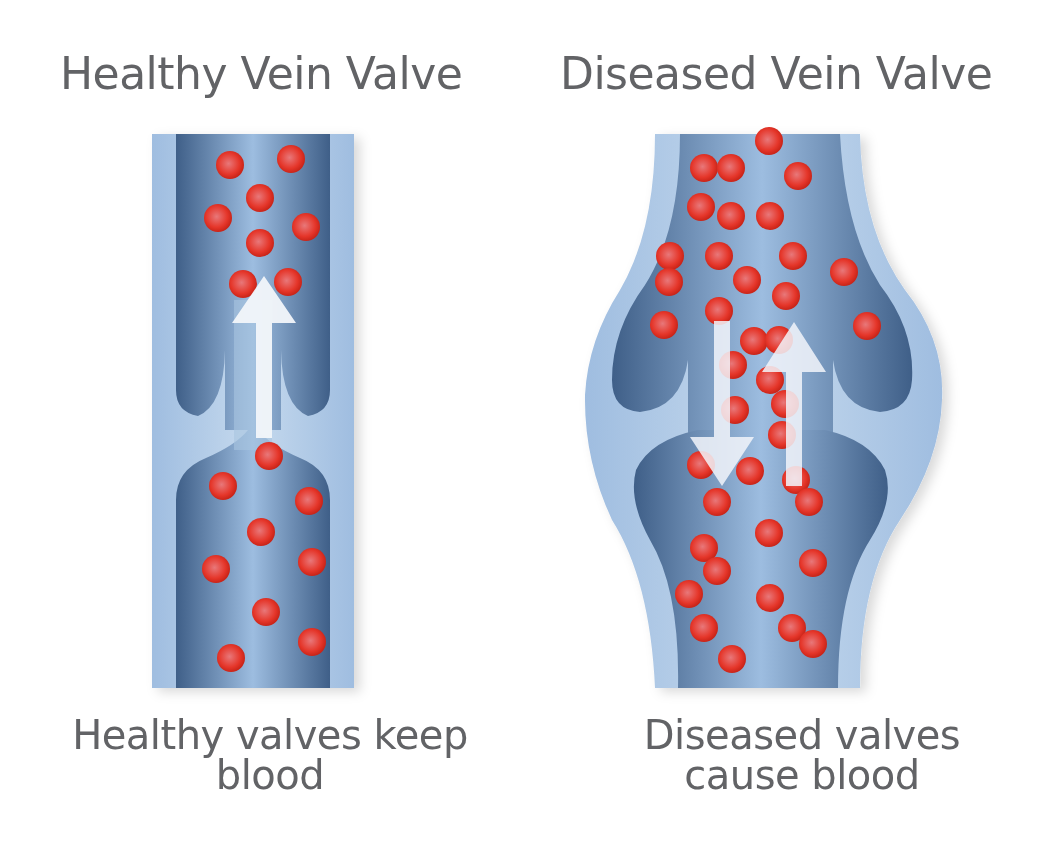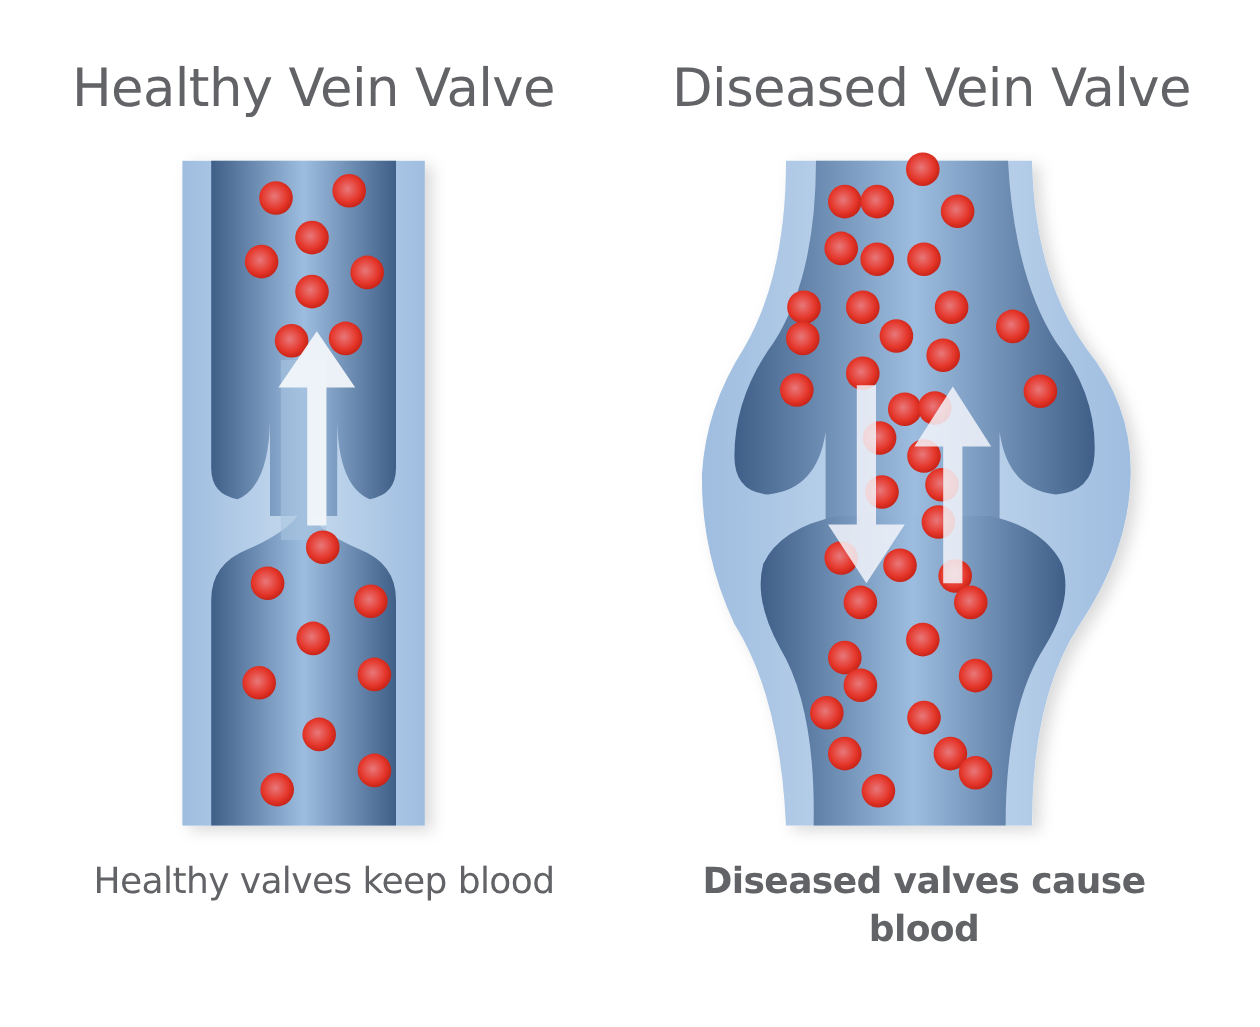--- a/index.html
+++ b/index.html
@@ -1,22 +1,22 @@
 <!DOCTYPE html>
 <html><head>
 <meta charset="utf-8">
 <style>
   html, body { margin:0; padding:0; background:#ffffff; }
   body { width:1050px; height:856px; position:relative; overflow:hidden; font-family:"Liberation Sans", sans-serif; }
   .title { position:absolute; top:48px; font-size:44px; color:#626366; text-align:left; font-family:"DejaVu Sans", sans-serif; font-weight:normal; letter-spacing:-0.5px; }
-  .caption { position:absolute; font-size:30px; color:#626366; text-align:center; line-height:40px; font-family:"DejaVu Sans", sans-serif; letter-spacing:-0.5px; }
+  .caption { position:absolute; font-size:40px; color:#626366; text-align:center; line-height:40px; font-family:"DejaVu Sans", sans-serif; letter-spacing:-0.5px; }
   #title-left { left:60px; width:430px; }
   #title-right { left:560px; width:440px; }
   #cap-left { left:60px; width:420px; top:715px; }
-  #cap-right { left:560px; width:420px; top:715px;font-weight:bold; }
+  #cap-right { left:592px; width:420px; top:715px; }
   svg.diagram { position:absolute; left:0; top:0; }
 </style>
 </head>
 <body>
 
 <div class="title" id="title-left">Healthy Vein Valve</div>
 <div class="title" id="title-right">Diseased Vein Valve</div>
 
 <svg class="diagram" width="1050" height="856" viewBox="0 0 1050 856">
   <defs>

